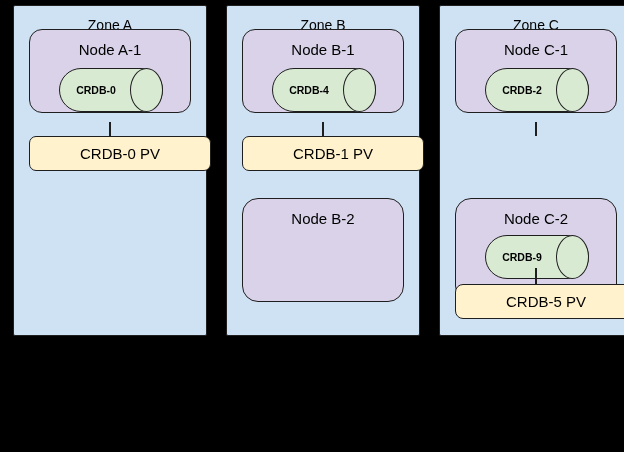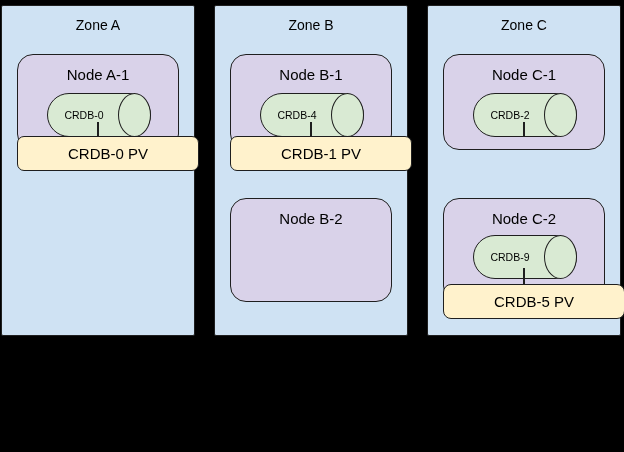--- a/index.html
+++ b/index.html
@@ -9,42 +9,43 @@
     position: relative; overflow: hidden;
     font-family: "Liberation Sans", sans-serif;
     color: #000000;
   }
   .zone {
     position: absolute; top: 5px;
     width: 194px; height: 331px;
     background: #cfe2f3;
     border: 1px solid #1f1f1f;
     border-radius: 2px;
+    margin-left: 12px;
   }
   .zone-a { left: 1px; }
   .zone-b { left: 214px; }
   .zone-c { left: 427px; padding-left: 24px; }
   .zone-title {
     position: absolute; top: 11px; left: 0; right: 0;
     text-align: center; font-size: 14px; line-height: 16px;
   }
   .node {
     position: absolute; left: 15px; width: 162px;
     background: #d9d2e9;
     border: 1px solid #1f1f1f;
     border-radius: 16px;
   }
-  .node-row1 { top: 48px; height: 96px; }
+  .node-row1 { top: 23px; height: 84px; border-radius: 13px; }
   .node-row2 { top: 192px; height: 104px; }
   .node-title {
     position: absolute; top: 11px; left: 0; right: 0;
     text-align: center; font-size: 15px; line-height: 17px;
   }
   .cylinder {
-    position: absolute; left: 29px; width: 104px; height: 44px;
+    position: absolute; left: 29px; width: 104px; height: 44px; font-weight: bold;
   }
   .cyl-row1 { top: 38px; }
   .cyl-row2 { top: 36px; }
   .cyl-body {
     position: absolute; left: 0; top: 0; right: 0; bottom: 0;
     background: #d9ead3;
     border: 1px solid #1f1f1f;
     border-radius: 22px;
   }
   .cyl-cap {

